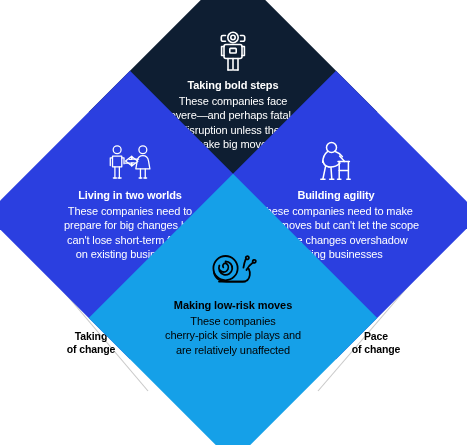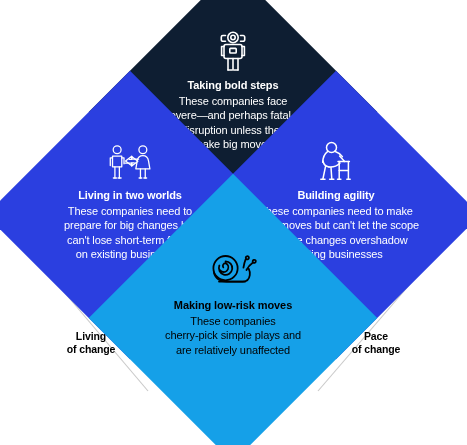--- a/index.html
+++ b/index.html
@@ -139,21 +139,21 @@
     <g>
       <line x1="148" y1="391" x2="20" y2="240" stroke="#C9C9C9" stroke-width="1.1" marker-end="url(#arrowhead-l)"></line>
     </g>
 
     <g>
       <line x1="318" y1="391" x2="448" y2="240" stroke="#C9C9C9" stroke-width="1.1" marker-end="url(#arrowhead-r)"></line>
     </g>
   </svg>
 
   <div class="axis-label" id="axis-label-left">
-    <span>Living</span>
+    <span>Taking</span>
     <span>of change</span>
   </div>
 
   <div class="axis-label" id="axis-label-right">
     <span>Pace</span>
     <span>of change</span>
   </div>
 
   <div class="quad" id="quad-top">
     <div class="quad-inner">

